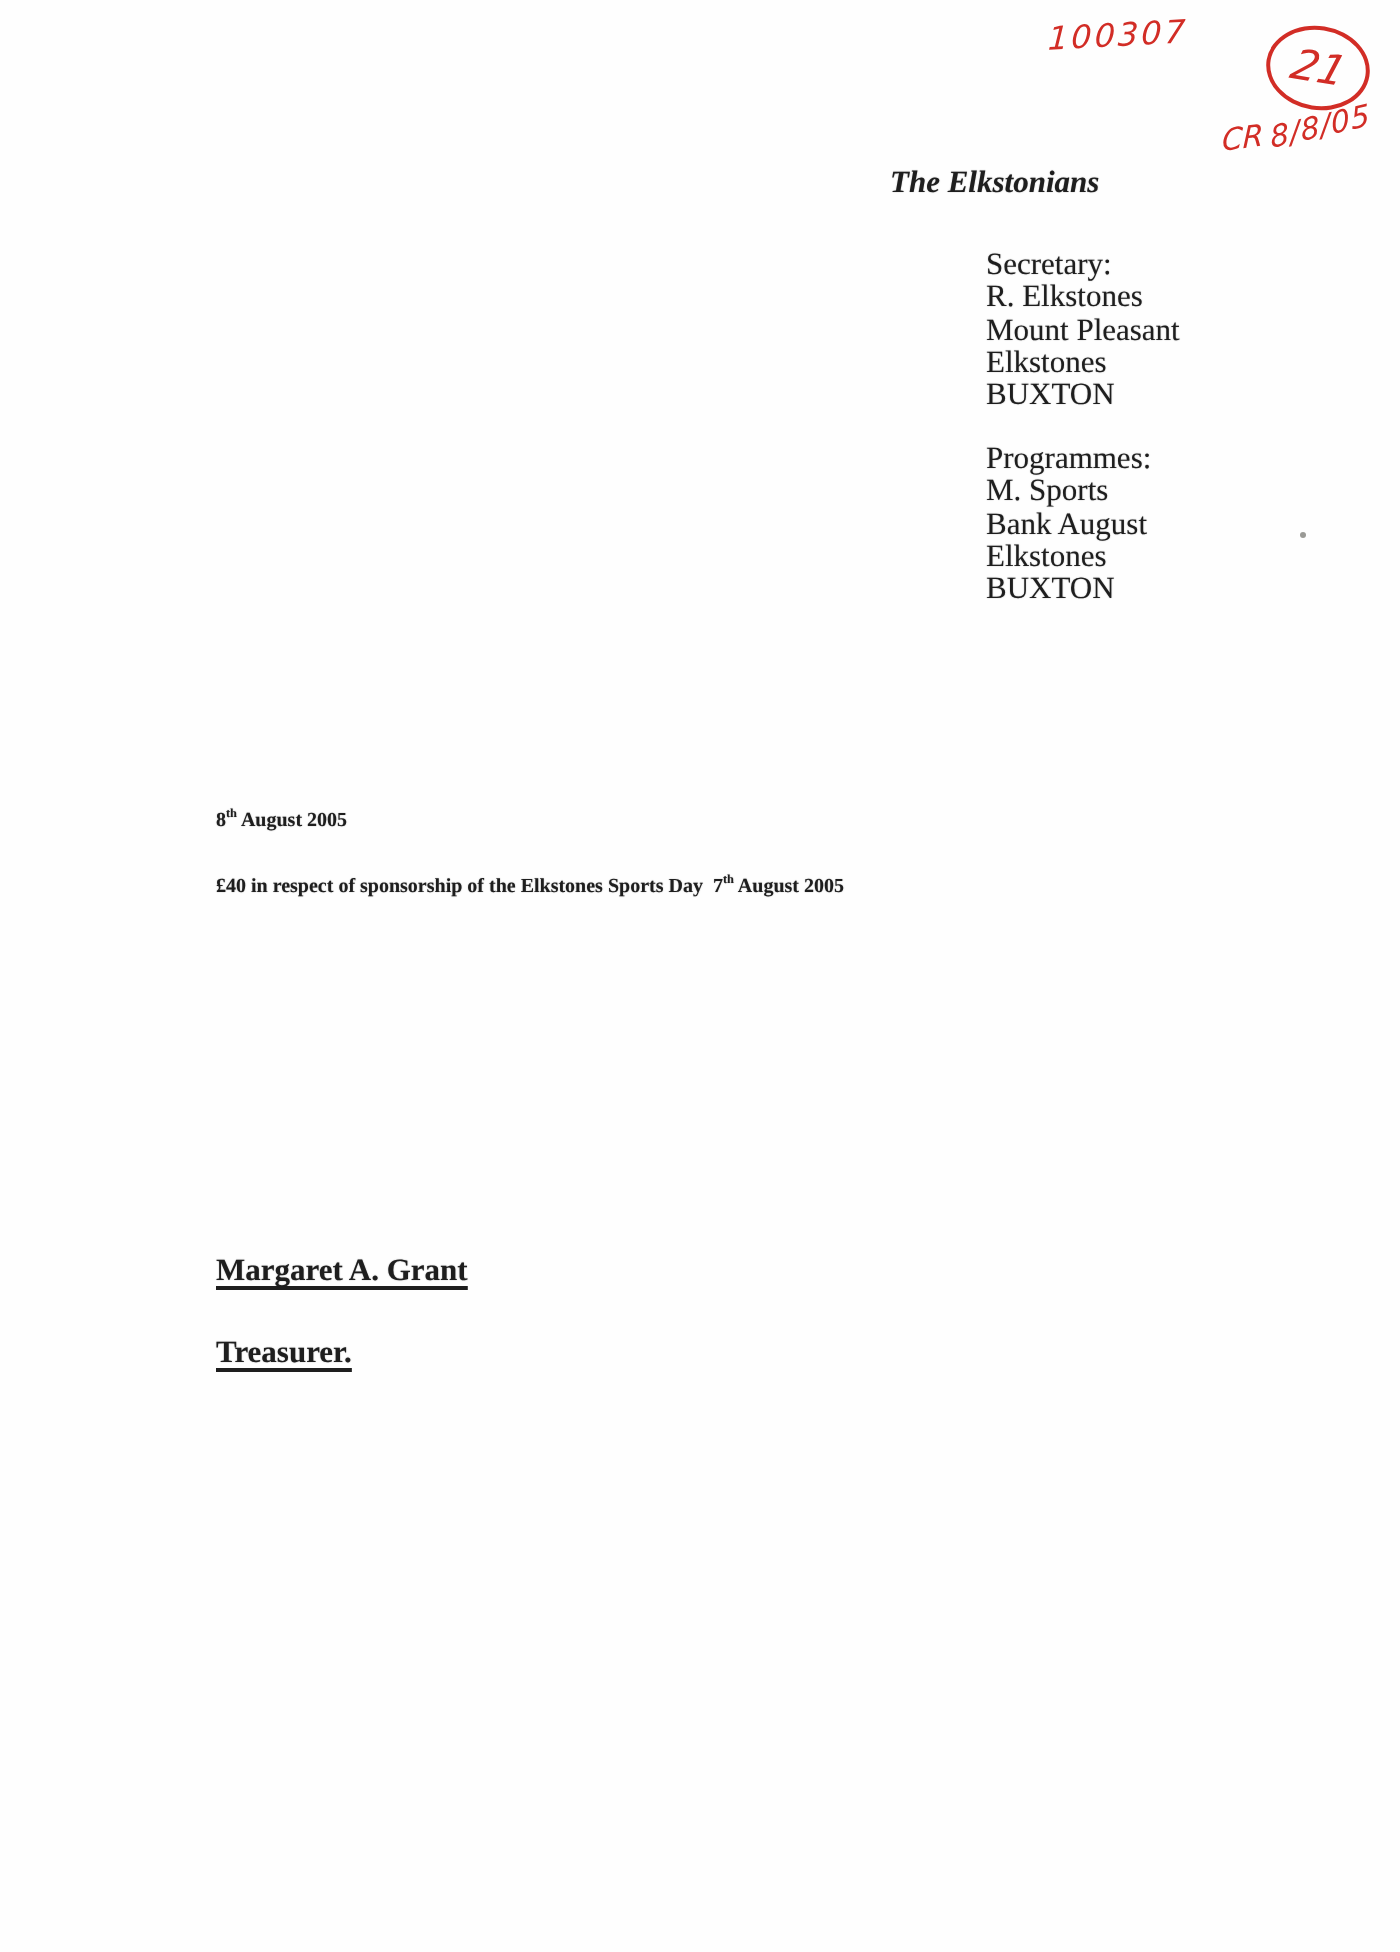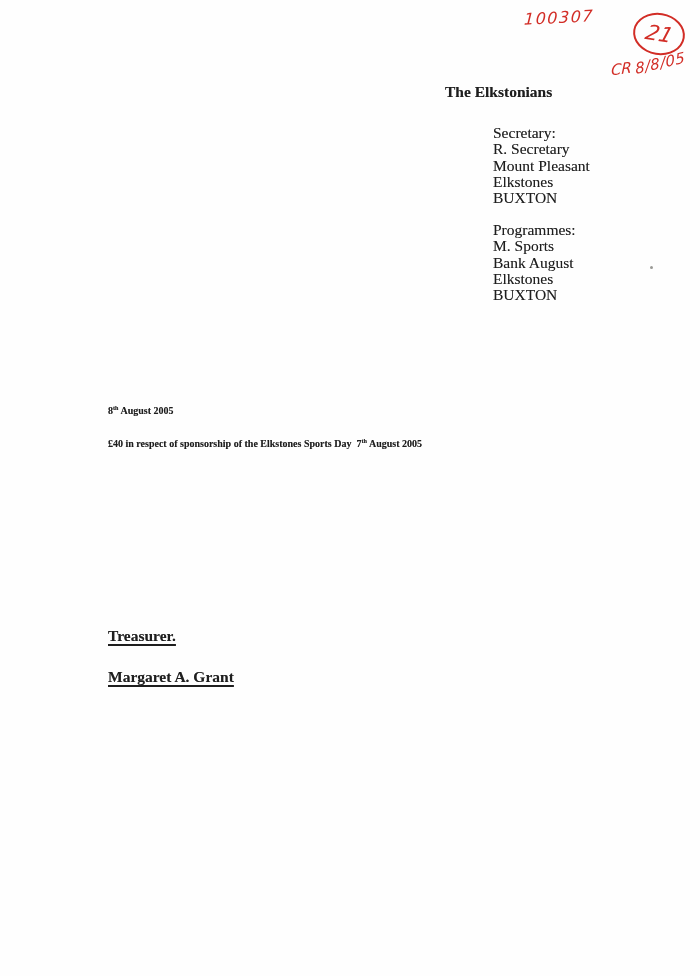--- a/index.html
+++ b/index.html
@@ -76,20 +76,21 @@
   .letterhead {
     position: absolute;
     left: 445px;
     top: 84px;
     font-size: 15.5px;
     line-height: 16.2px;
   }
   .org-name {
     font-weight: bold;
     margin-bottom: 25px;
+    font-style: italic;
   }
   .addr-block { margin-bottom: 16px; margin-left: 48px; }
   .addr-line { white-space: pre; }
 
   
   .body-block {
     position: absolute;
     left: 108px;
     top: 402px;
     font-size: 10px;
@@ -149,21 +150,21 @@
 
   <div class="hand cr-initials">CR</div>
 
   <div class="hand cr-date">8/8/05</div>
 
   <div class="letterhead typed">
     <div class="org-name">The Elkstonians</div>
 
     <div class="addr-block">
       <div class="addr-line">Secretary:</div>
-      <div class="addr-line">R. Secretary</div>
+      <div class="addr-line">R. Elkstones</div>
       <div class="addr-line">Mount Pleasant</div>
       <div class="addr-line">Elkstones</div>
       <div class="addr-line">BUXTON</div>
     </div>
 
     <div class="addr-block">
       <div class="addr-line">Programmes:</div>
       <div class="addr-line">M. Sports</div>
       <div class="addr-line">Bank August</div>
       <div class="addr-line">Elkstones</div>
@@ -173,22 +174,22 @@
 
   <div class="body-block typed">
     <div class="body-line"><span>8</span><sup class="ord">th</sup><span> August 2005</span></div>
 
 
     <div class="body-line"><span>£40 in respect of sponsorship of the Elkstones Sports Day  7</span><sup class="ord">th</sup><span> August 2005</span></div>
   </div>
 
   <div class="signature-block typed">
     <div class="sig-row">
-      <span class="sig-line">Treasurer.</span>
+      <span class="sig-line">Margaret A. Grant</span>
     </div>
     <div class="sig-row">
-      <span class="sig-line">Margaret A. Grant</span>
+      <span class="sig-line">Treasurer.</span>
     </div>
   </div>
 
   <div class="speck"></div>
 
 </div>
 
 </body></html>

